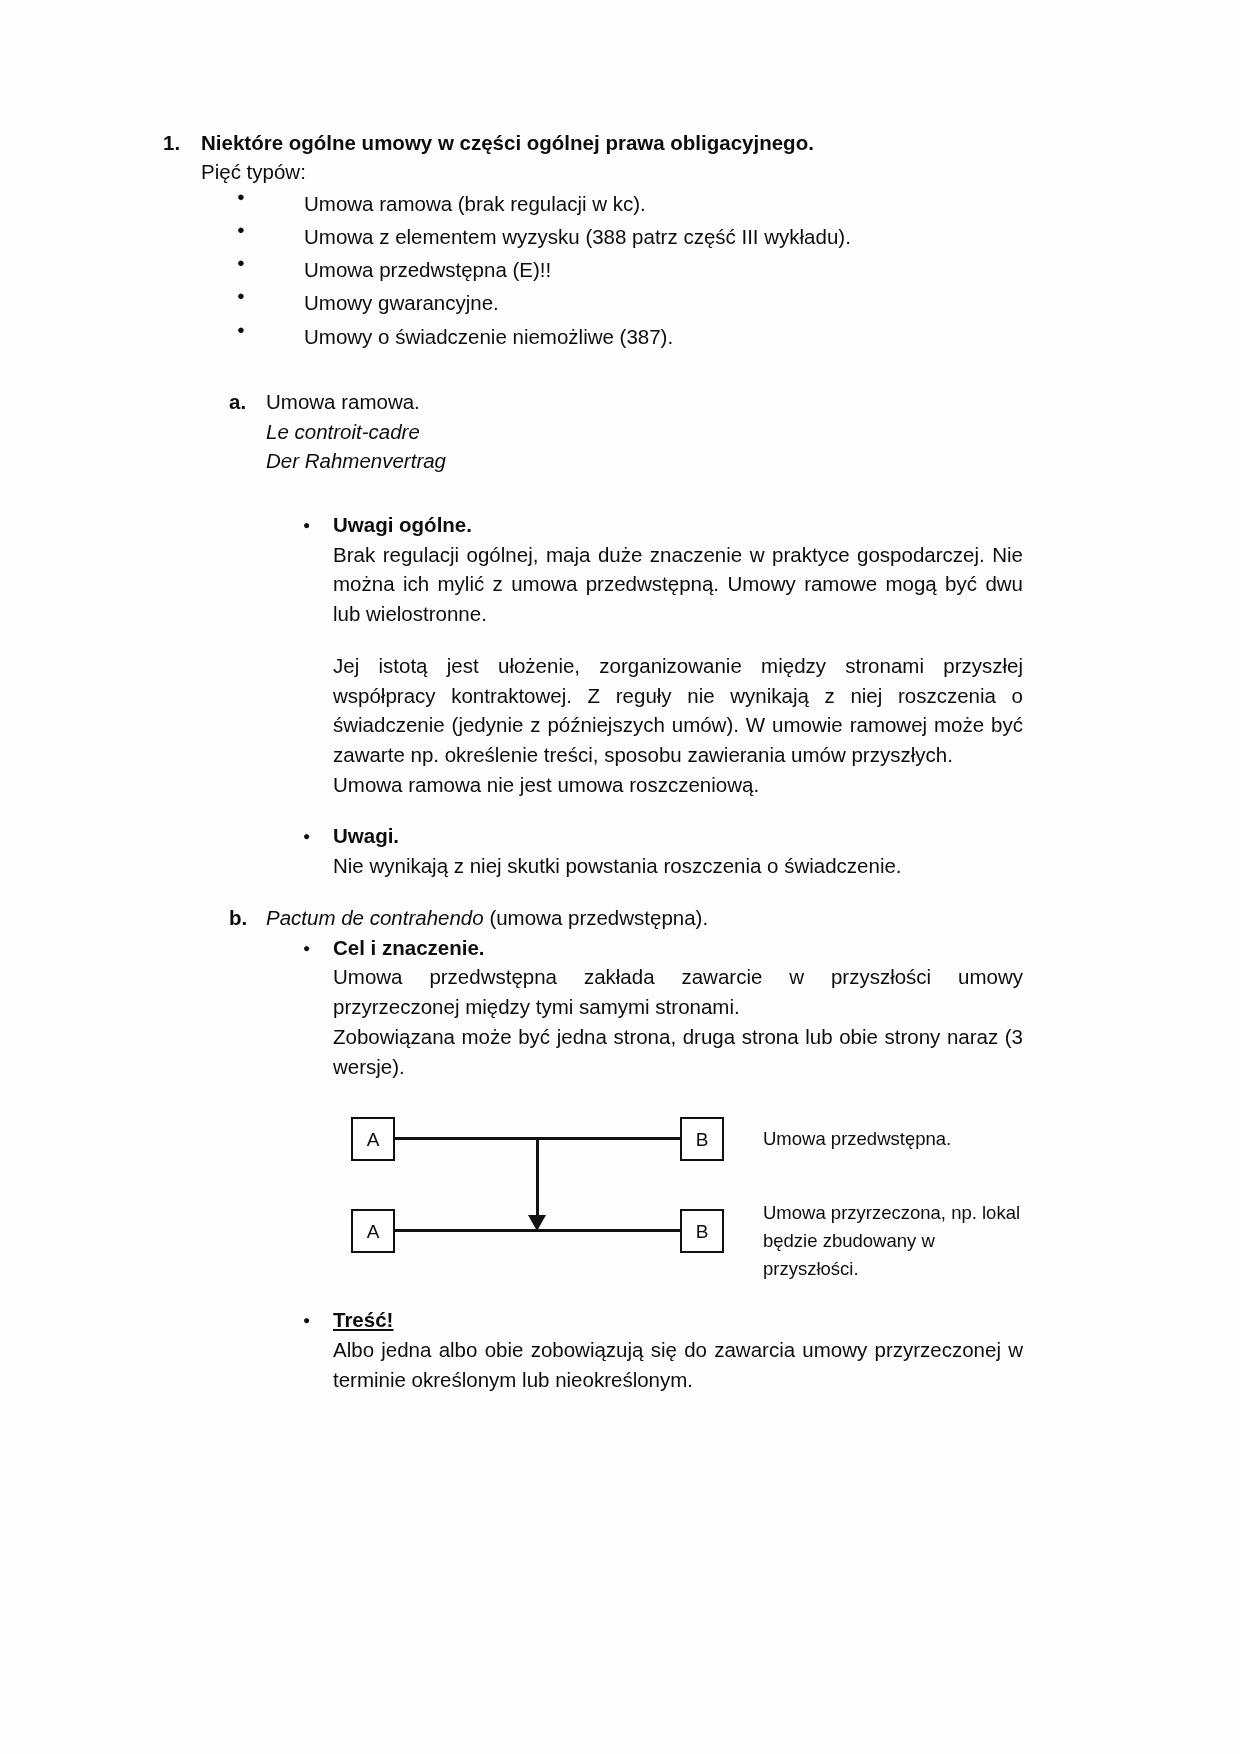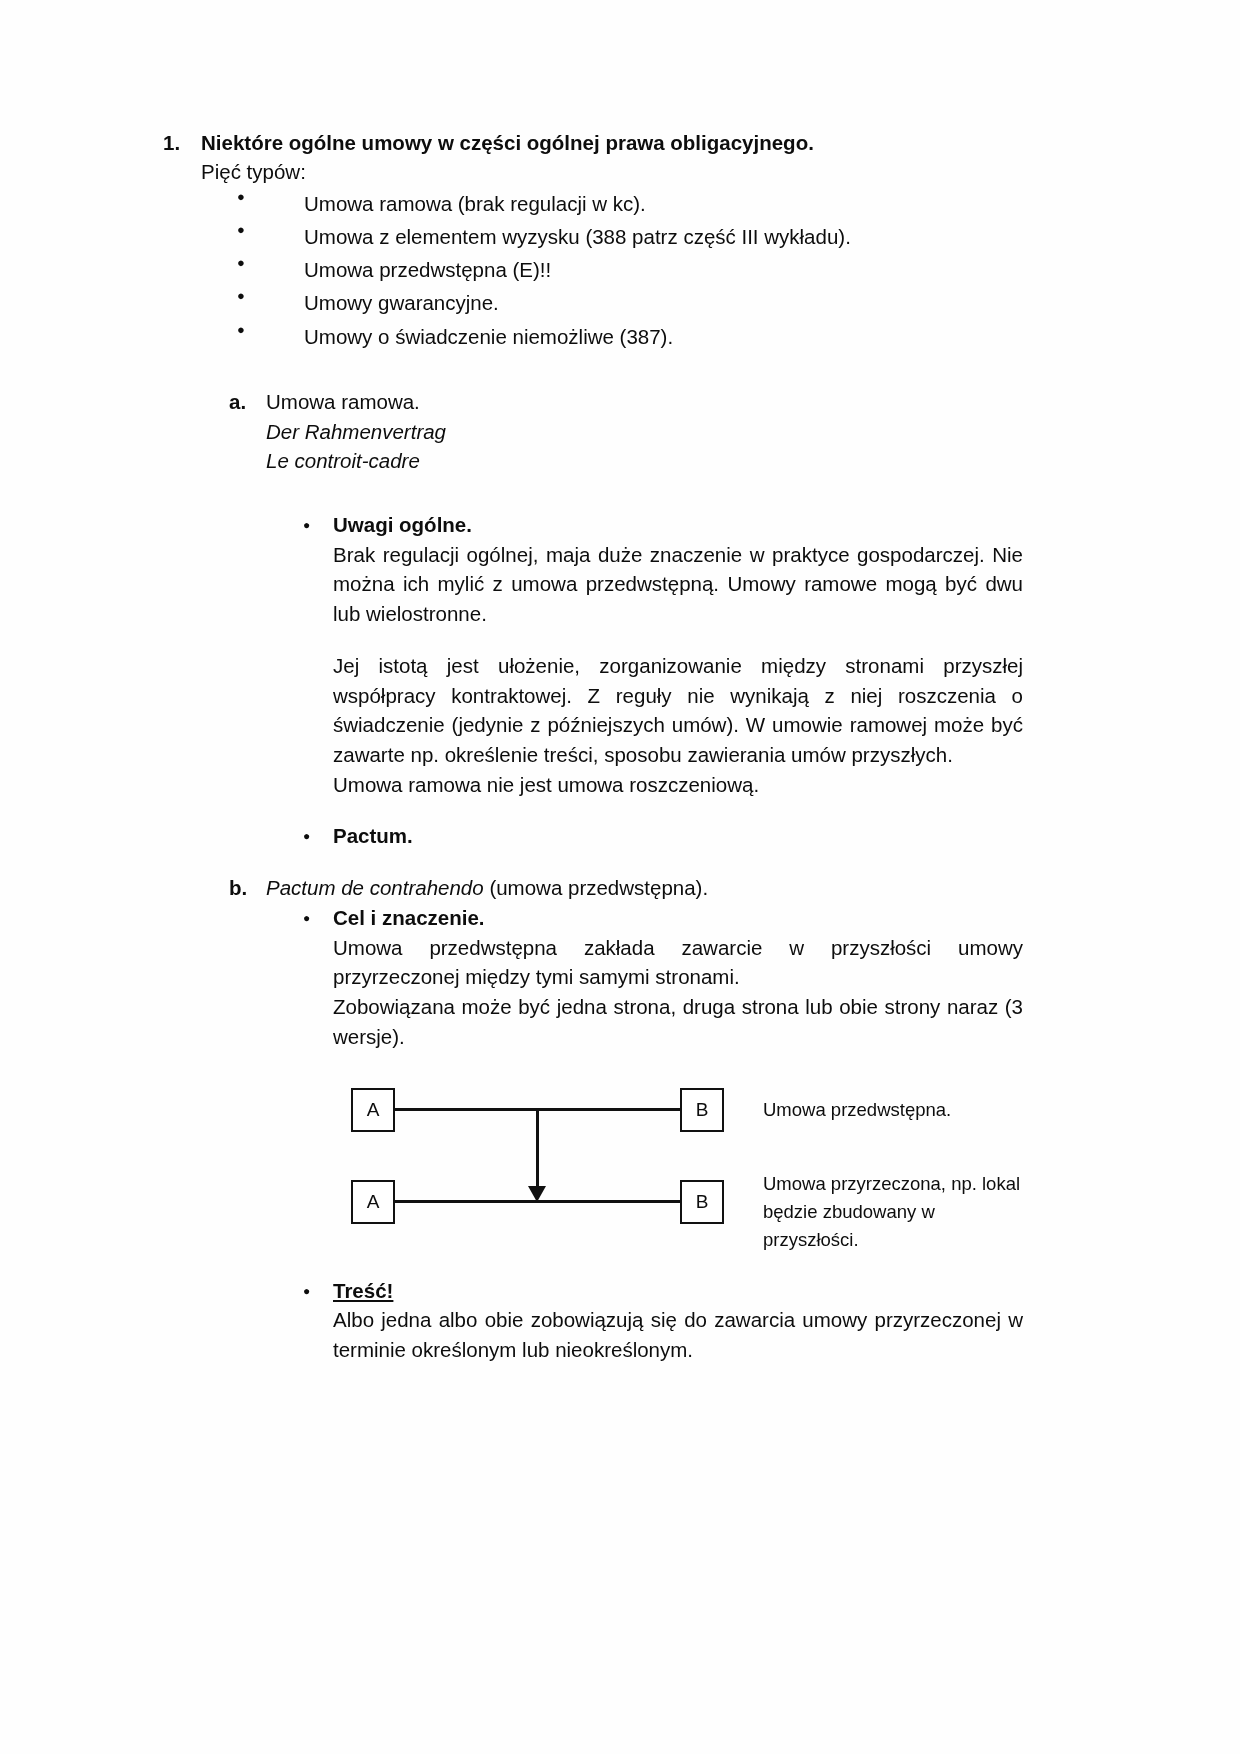--- a/index.html
+++ b/index.html
@@ -216,42 +216,43 @@
       </li>
     </ul>
 
     <div class="sp-l"></div>
 
     <div class="alpha-row">
       <div class="alpha-marker">a.</div>
       <div class="alpha-title">Umowa ramowa.</div>
     </div>
 
+    <div class="alpha-sub">Le controit-cadre</div>
     <div class="alpha-sub">Der Rahmenvertrag</div>
-    <div class="alpha-sub">Le controit-cadre</div>
 
     <div class="sp-l"></div>
 
     <div class="b3">
       <span class="b3-dot"></span>
       <span class="b3-title">Uwagi ogólne.</span>
     </div>
     <div class="body3">Brak regulacji ogólnej, maja duże znaczenie w praktyce gospodarczej. Nie można ich mylić z umowa przedwstępną. Umowy ramowe mogą być dwu lub wielostronne.</div>
 
     <div class="sp-m"></div>
 
     <div class="body3">Jej istotą jest ułożenie, zorganizowanie między stronami przyszłej współpracy kontraktowej. Z reguły nie wynikają z niej roszczenia o świadczenie (jedynie z późniejszych umów). W umowie ramowej może być zawarte np. określenie treści, sposobu zawierania umów przyszłych.</div>
     <div class="body3 nojust">Umowa ramowa nie jest umowa roszczeniową.</div>
 
     <div class="sp-m"></div>
 
     <div class="b3">
       <span class="b3-dot"></span>
-      <span class="b3-title">Pactum.</span>
-    </div>
+      <span class="b3-title">Uwagi.</span>
+    </div>
+    <div class="body3 nojust">Nie wynikają z niej skutki powstania roszczenia o świadczenie.</div>
 
     <div class="sp-m"></div>
 
     <div class="alpha-row">
       <div class="alpha-marker">b.</div>
       <div class="alpha-title"><span class="ital">Pactum de contrahendo</span><span> (umowa przedwstępna).</span></div>
     </div>
 
     <div class="b3">
       <span class="b3-dot"></span>

